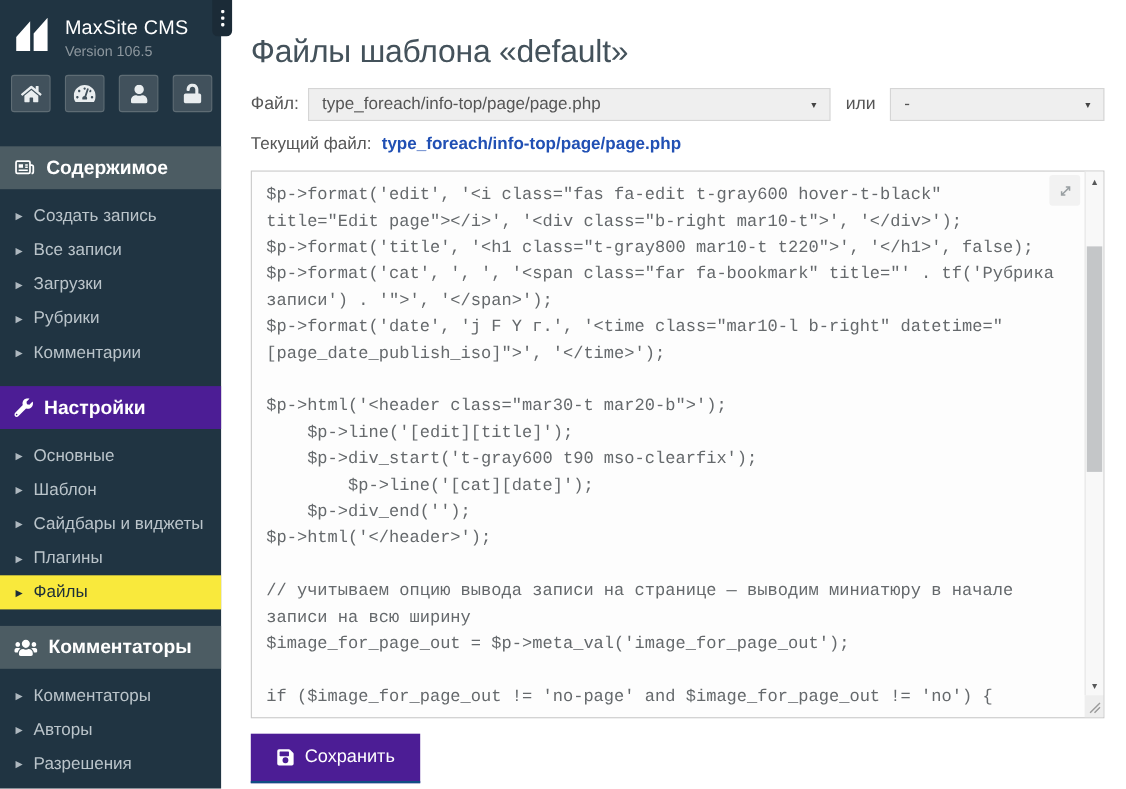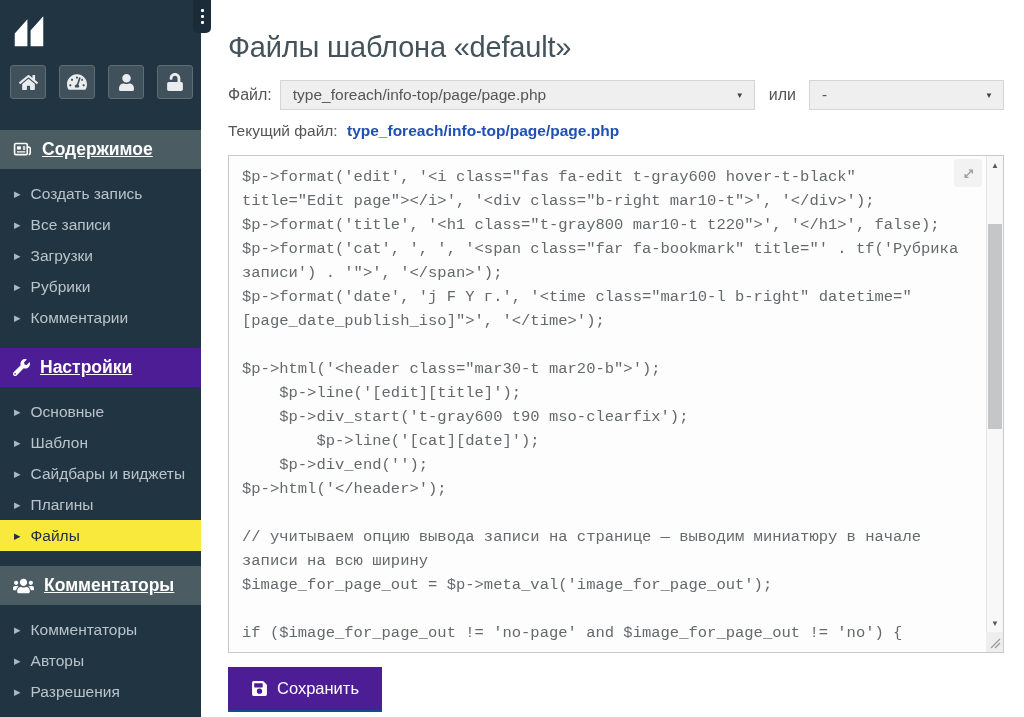--- a/index.html
+++ b/index.html
@@ -20,21 +20,21 @@
                 display:flex; flex-direction:column; align-items:center; justify-content:center; gap:3px; cursor:pointer; }
   .toggle-tab i { width:3px; height:3px; background:#fff; border-radius:1px; }
 
   .qrow { display:flex; gap:13px; margin:14px 0 0 10px; }
   .qbtn { width:36px; height:34px; background:#41515c; border:1px solid #5e6c74; border-radius:3px;
           display:flex; align-items:center; justify-content:center; cursor:pointer; }
   .qbtn svg { fill:#e9edef; }
 
   .nav { margin-top:31px; }
   .section-header { height:39px; display:flex; align-items:center; gap:10px; padding:0 13px;
-                    background:#4c5c63; color:#fff; font-size:17.5px; font-weight:bold; cursor:pointer;text-decoration:underline; }
+                    background:#4c5c63; color:#fff; font-size:17.5px; font-weight:bold; cursor:pointer; }
   .section-header.active { background:#4c1d95; }
   .section ul { list-style:none; margin:9px 0 15px; }
   .section li { height:31px; display:flex; align-items:center; gap:10px; padding:0 14px;
                 color:#bac4ca; font-size:15.5px; cursor:pointer; }
   .section li .bullet { font-size:8.5px; color:#aeb8bf; transform:translateY(-0.5px); }
   .section li.active { background:#f9e93c; color:#1c2e39; }
   .section li.active .bullet { color:#1c2e39; }
 
   
   .main { flex:1; padding:26px 20px 0 27px; position:relative; }
@@ -80,20 +80,24 @@
   <div class="toggle-tab">
     <i></i>
       <i></i>
       <i></i>
   </div>
 
   <div class="logo-row">
     <svg class="logo-m" viewBox="0 0 48 48">
       <path fill="#fff" d="M6 42 V26 L22 8 V42 Z M26 42 V22 L42 4 V42 Z"></path>
     </svg>
+    <div class="logo-text">
+      <div class="app-name">MaxSite CMS</div>
+      <div class="app-version">Version 106.5</div>
+    </div>
   </div>
 
   <div class="qrow">
     <div class="qbtn">
       <svg width="19" height="19" viewBox="0 0 576 512">
           <path d="M280.37 148.26L96 300.11V464a16 16 0 0 0 16 16l112.06-.29a16 16 0 0 0 15.92-16V368a16 16 0 0 1 16-16h64a16 16 0 0 1 16 16v95.64a16 16 0 0 0 16 16.05L464 480a16 16 0 0 0 16-16V300L295.67 148.26a12.19 12.19 0 0 0-15.3 0zM571.6 251.47L488 182.56V44.05a12 12 0 0 0-12-12h-56a12 12 0 0 0-12 12v72.61L318.47 43a48 48 0 0 0-61 0L4.34 251.47a12 12 0 0 0-1.6 16.9l25.5 31A12 12 0 0 0 45.15 301l235.22-193.74a12.19 12.19 0 0 1 15.3 0L530.9 301a12 12 0 0 0 16.9-1.6l25.5-31a12 12 0 0 0-1.7-16.93z"></path>
         </svg>
     </div>
     <div class="qbtn">
       <svg width="20" height="20" viewBox="0 0 576 512">

